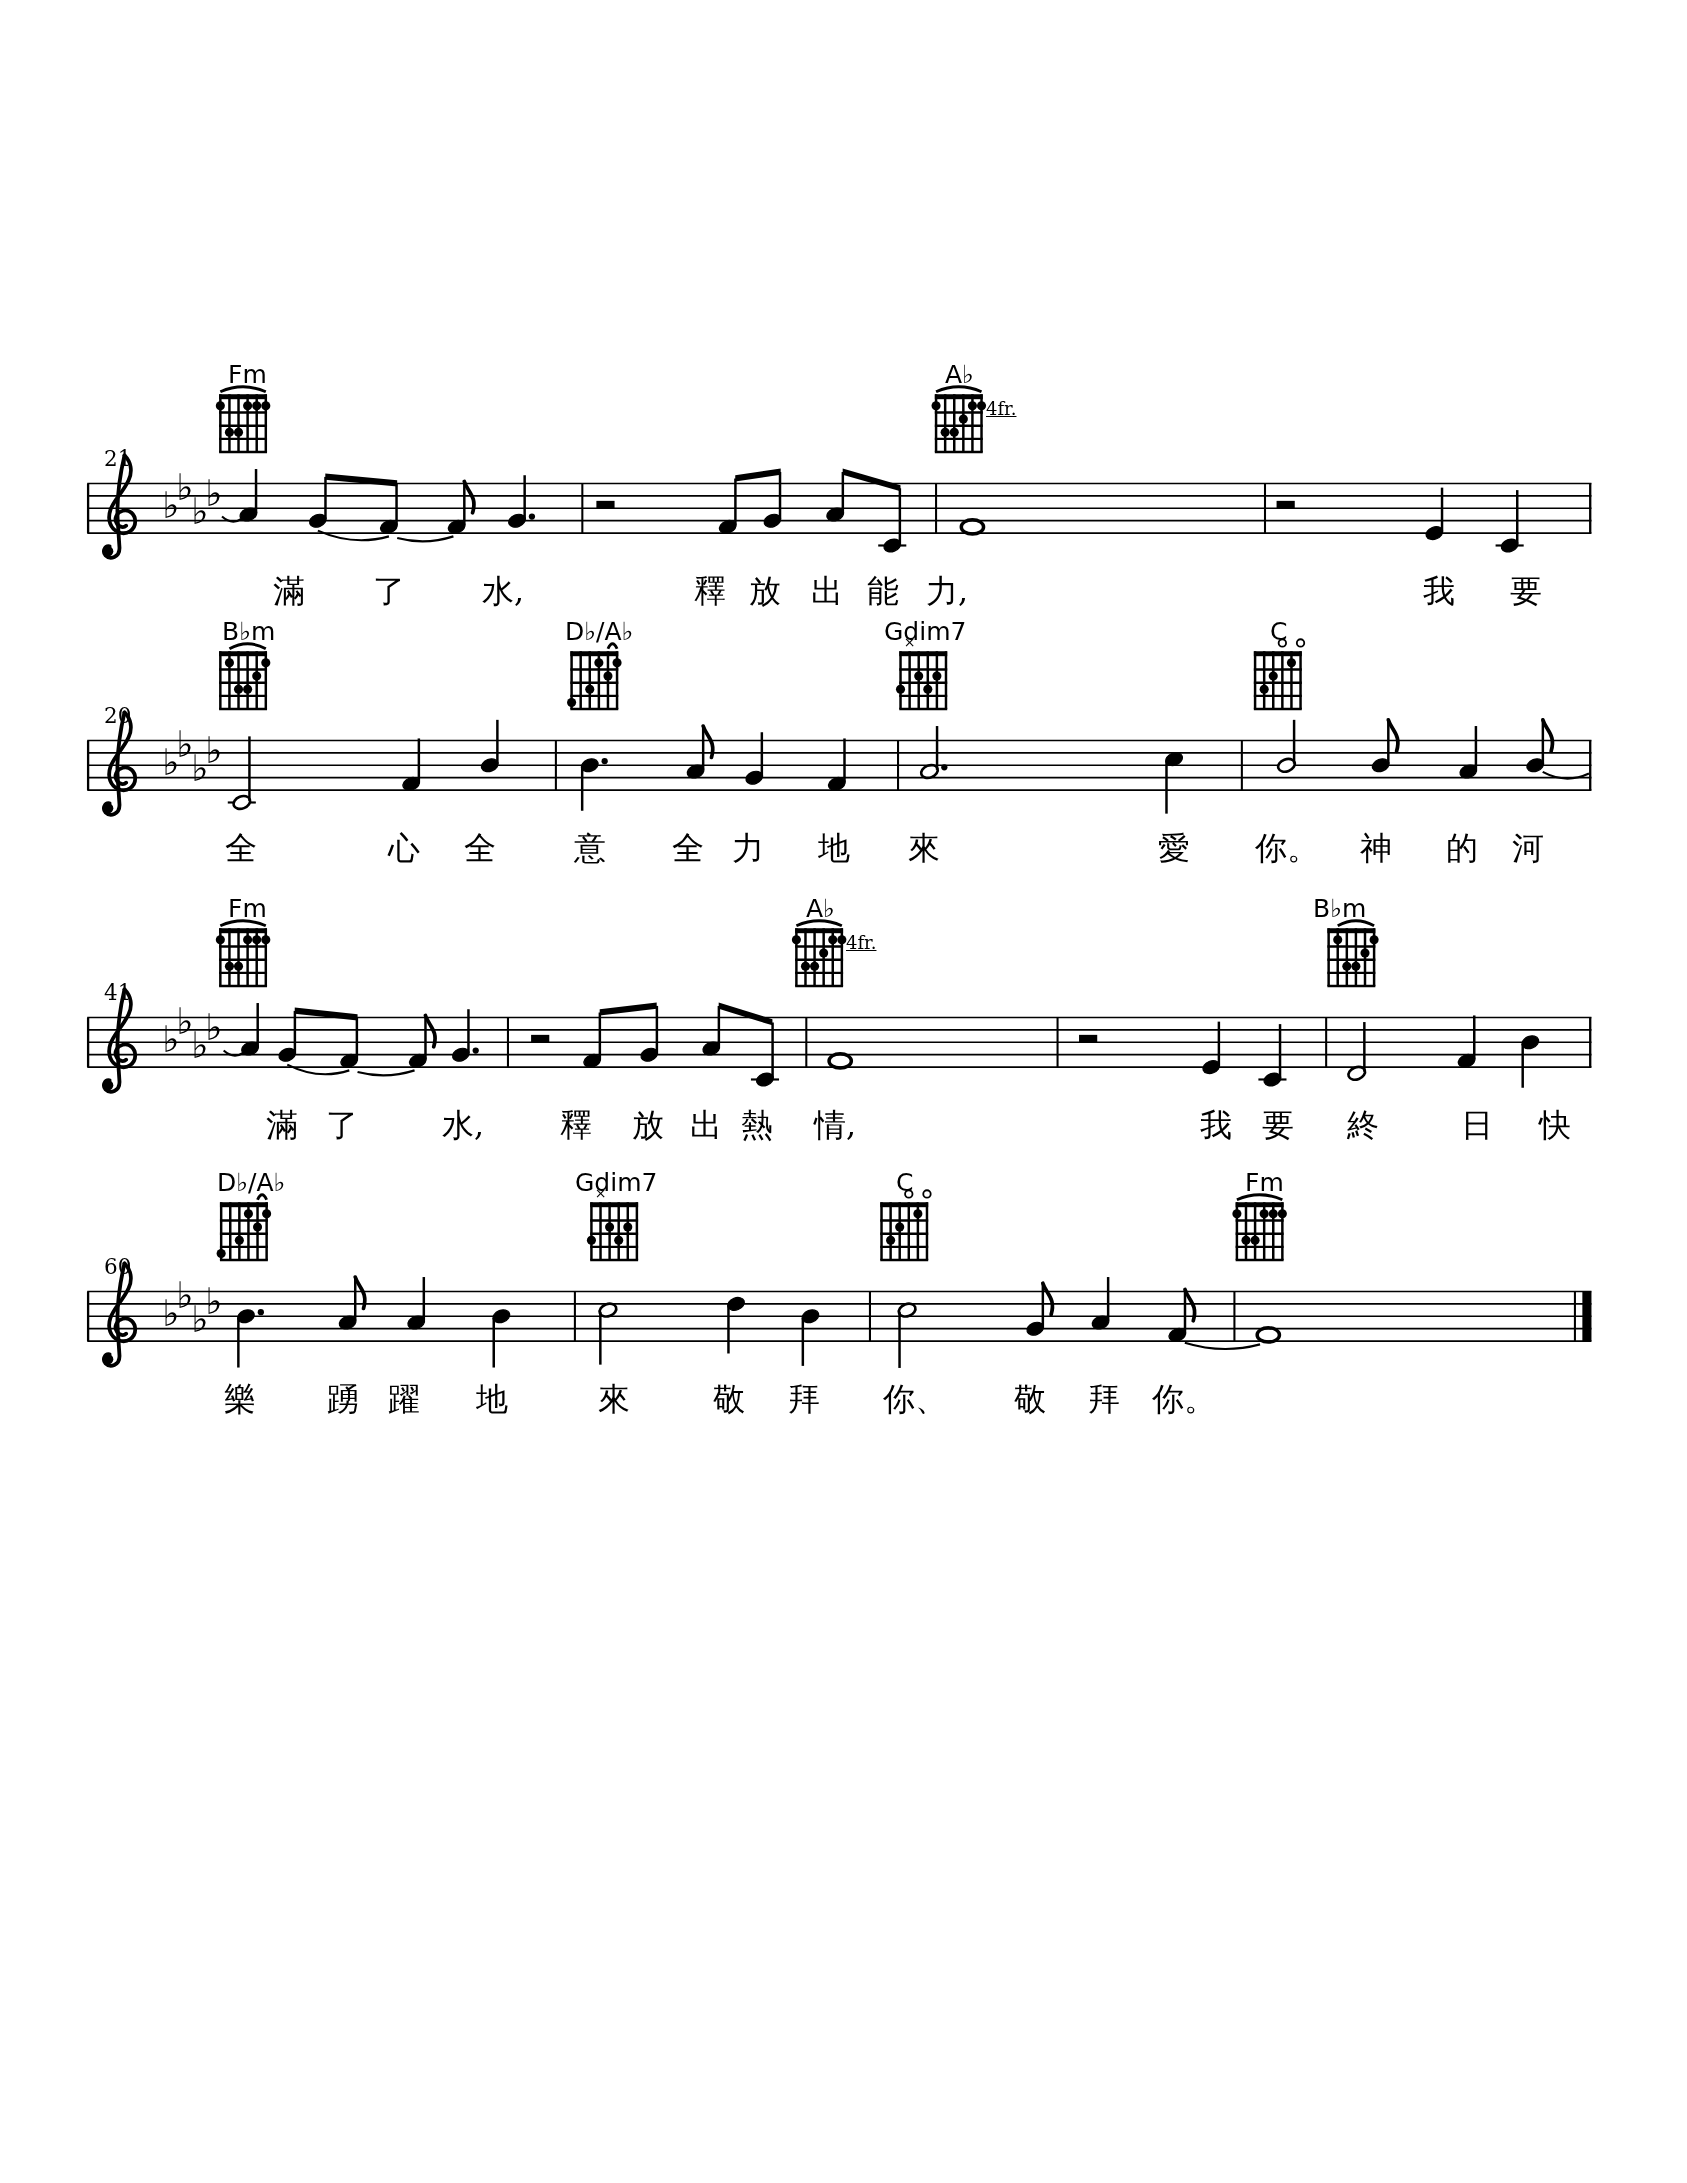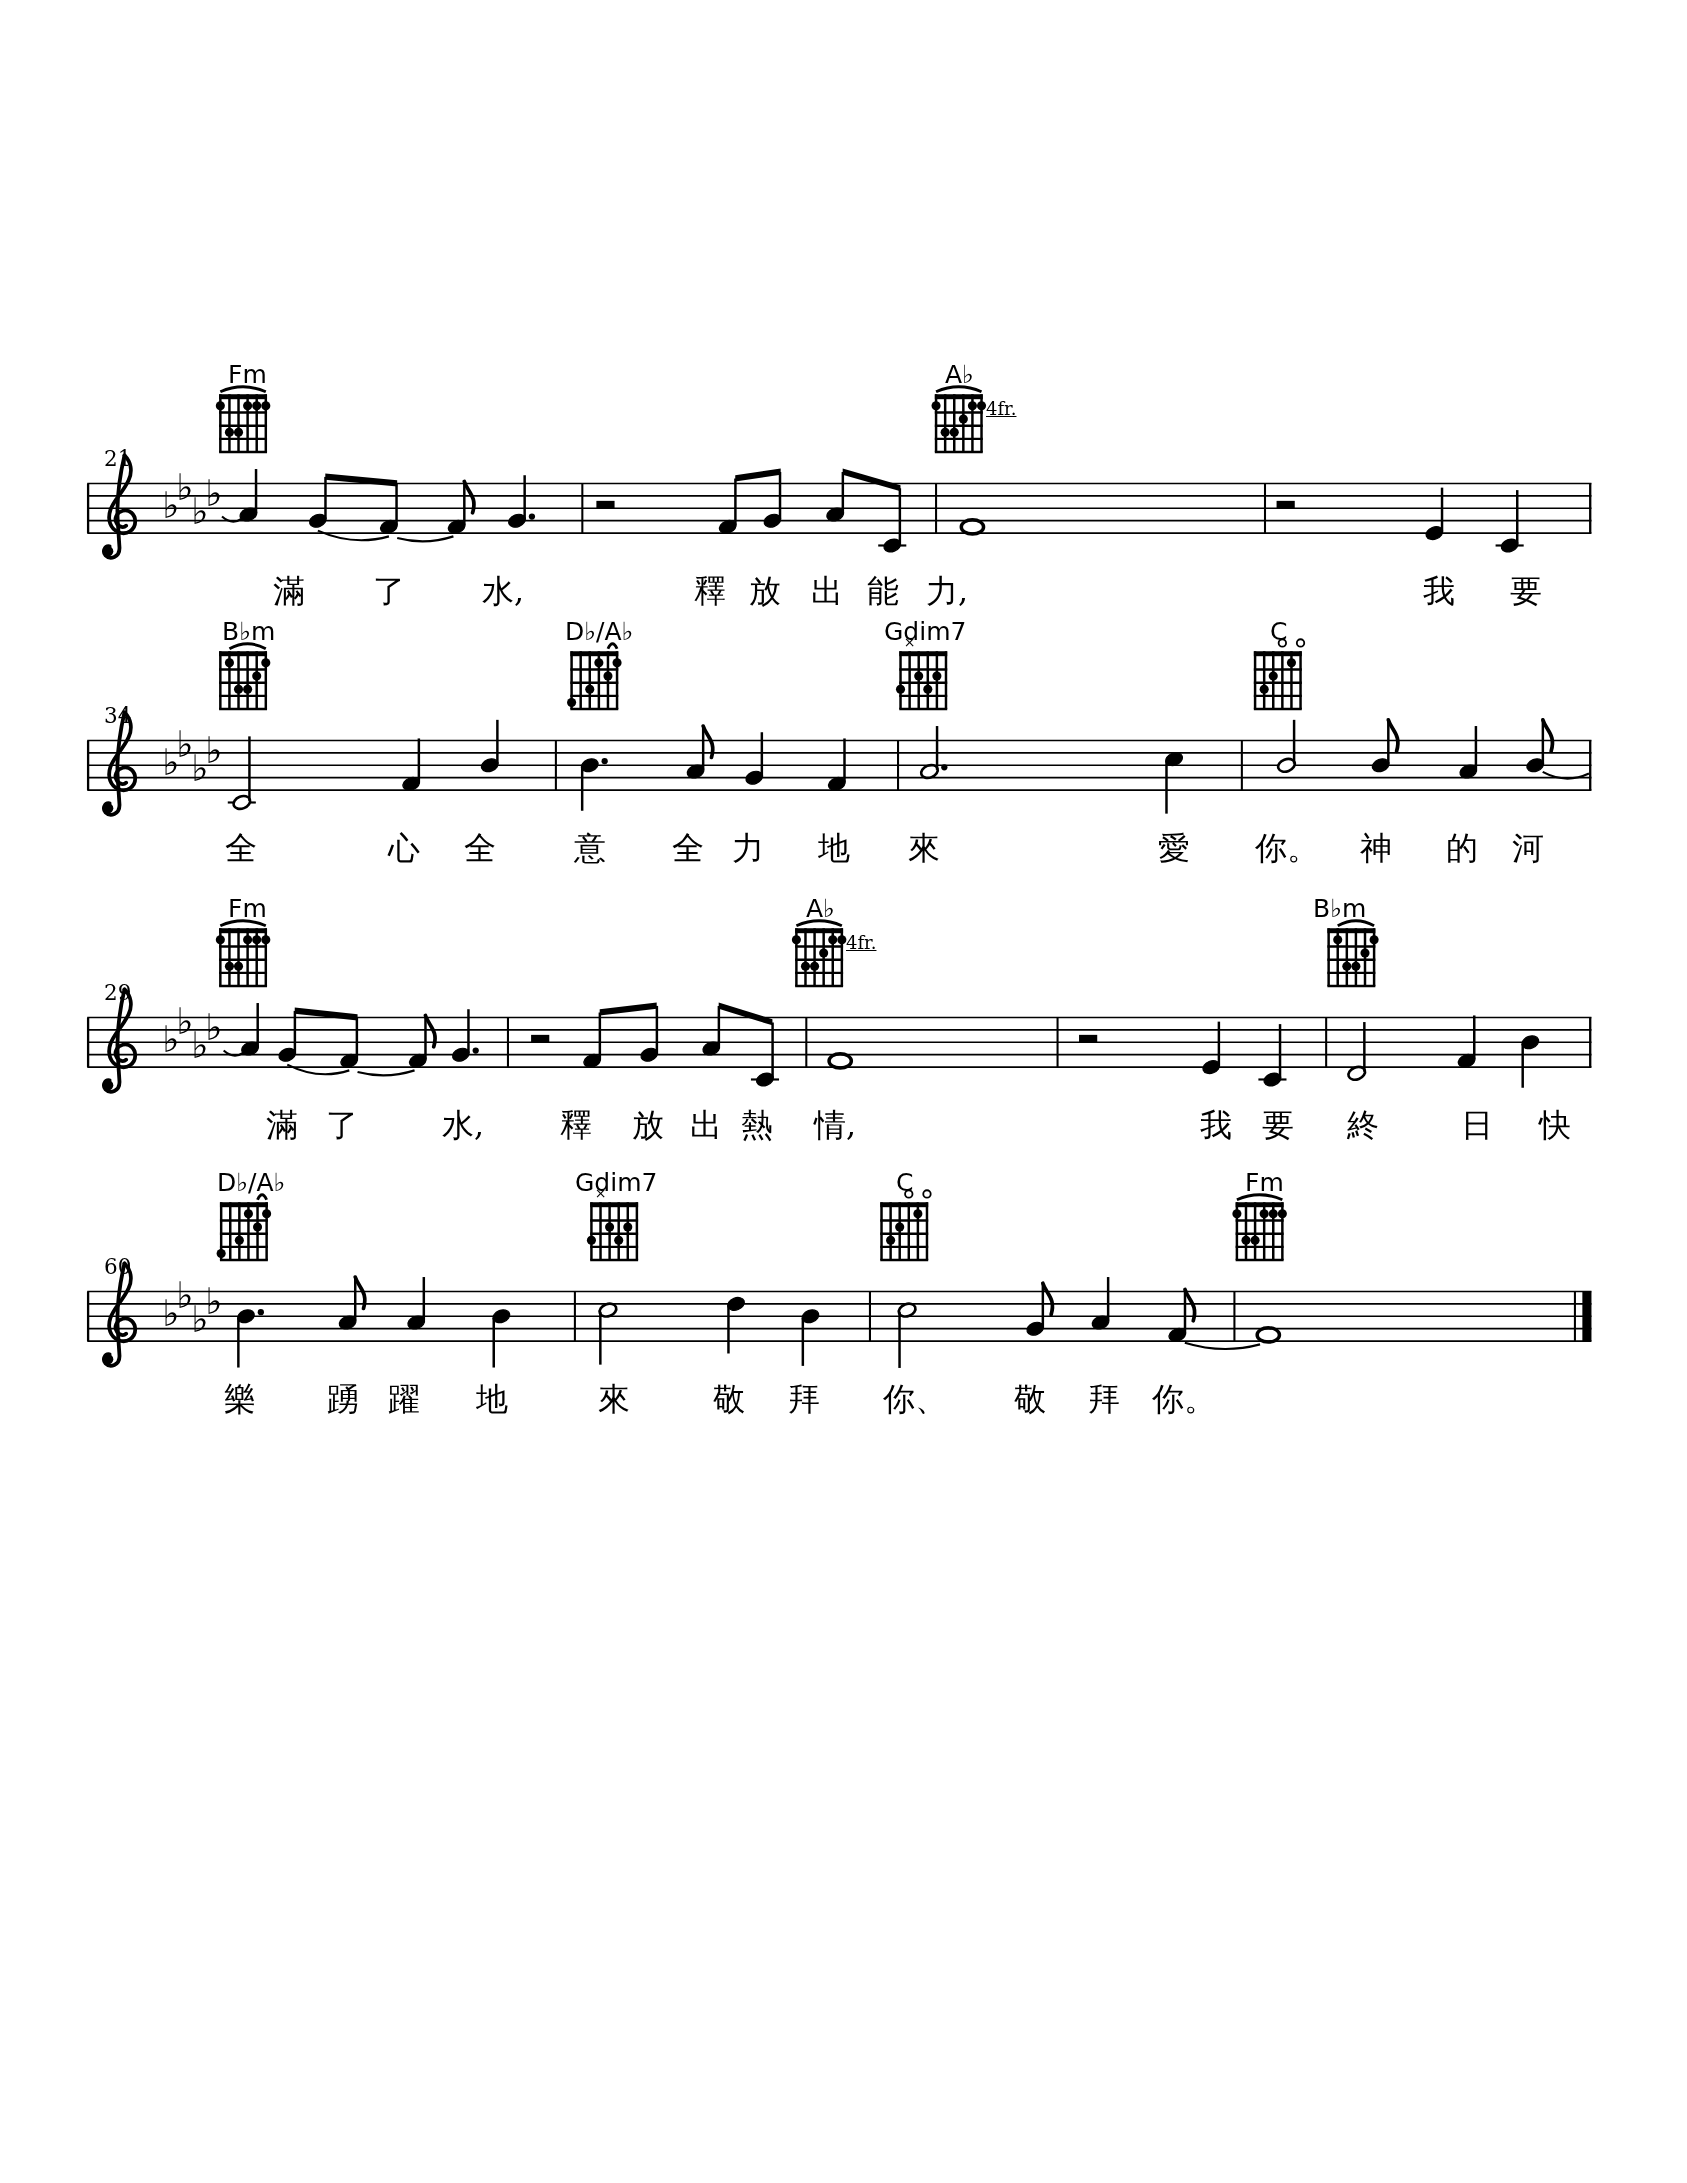--- a/index.html
+++ b/index.html
@@ -300,21 +300,21 @@
           <ellipse cx="1776" cy="207.5" rx="10.4" ry="7.3" transform="rotate(-21 1776 207.5)" fill="#000" stroke="#000" stroke-width="1.5"></ellipse>
           <line x1="1785.2" y1="205.5" x2="1785.2" y2="152.5" stroke="#000" stroke-width="3"></line>
         </g>
         <g>
           <ellipse cx="1857" cy="200" rx="10.4" ry="7.3" transform="rotate(-21 1857 200)" fill="#000" stroke="#000" stroke-width="1.5"></ellipse>
           <line x1="1866.2" y1="198" x2="1866.2" y2="145" stroke="#000" stroke-width="3"></line>
           <path d="M 1866.2,145 C 1870.2,158 1882.2,163 1876.2,183" stroke="#000" stroke-width="4.5" fill="none" stroke-linecap="round"></path>
         </g>
         <path d="M 1866,208 Q 1894,223 1922,210" stroke="#000" stroke-width="2.6" fill="none"></path>
       </svg>
-      <span class="measure-number" style="left: 104px; top: 103px;">34</span>
+      <span class="measure-number" style="left: 104px; top: 103px;">20</span>
       <span class="chord-label" style="left: 222px; top: 16.5px;">B♭m</span>
       <span class="chord-label" style="left: 565px; top: 16.5px;">D♭/A♭</span>
       <span class="chord-label" style="left: 884px; top: 16.5px;">Gdim7</span>
       <span class="chord-label" style="left: 1270px; top: 16.5px;">C</span>
       <span class="lyric" style="left: 241px; top: 227px;">全</span>
       <span class="lyric" style="left: 404px; top: 227px;">心</span>
       <span class="lyric" style="left: 480px; top: 227px;">全</span>
       <span class="lyric" style="left: 590px; top: 227px;">意</span>
       <span class="lyric" style="left: 688px; top: 227px;">全</span>
       <span class="lyric" style="left: 748px; top: 227px;">力</span>
@@ -472,21 +472,21 @@
           <line x1="1783.2" y1="220.5" x2="1783.2" y2="167.5" stroke="#000" stroke-width="3"></line>
         </g>
         <g>
           <ellipse cx="1851" cy="200" rx="10.4" ry="7.3" transform="rotate(-21 1851 200)" fill="#000" stroke="#000" stroke-width="1.5"></ellipse>
           <line x1="1841.8" y1="202" x2="1841.8" y2="255" stroke="#000" stroke-width="3"></line>
         </g>
         <path d="M 270,210 Q 282.5,221 295,212" stroke="#000" stroke-width="2.6" fill="none"></path>
         <path d="M 347,227 Q 384.5,246 422,234" stroke="#000" stroke-width="2.6" fill="none"></path>
         <path d="M 432,236 Q 466.5,245 501,234" stroke="#000" stroke-width="2.6" fill="none"></path>
       </svg>
-      <span class="measure-number" style="left: 104px; top: 103px;">29</span>
+      <span class="measure-number" style="left: 104px; top: 103px;">41</span>
       <span class="chord-label" style="left: 228px; top: 16.5px;">Fm</span>
       <span class="chord-label" style="left: 806px; top: 16.5px;">A♭</span>
       <span class="fret-label" style="left: 846px; top: 55px;">4fr.</span>
       <span class="chord-label" style="left: 1313px; top: 16.5px;">B♭m</span>
       <span class="lyric" style="left: 282px; top: 227px;">滿</span>
       <span class="lyric" style="left: 342px; top: 227px;">了</span>
       <span class="lyric" style="left: 463px; top: 227px;">水,</span>
       <span class="lyric" style="left: 576px; top: 227px;">釋</span>
       <span class="lyric" style="left: 648px; top: 227px;">放</span>
       <span class="lyric" style="left: 706px; top: 227px;">出</span>

